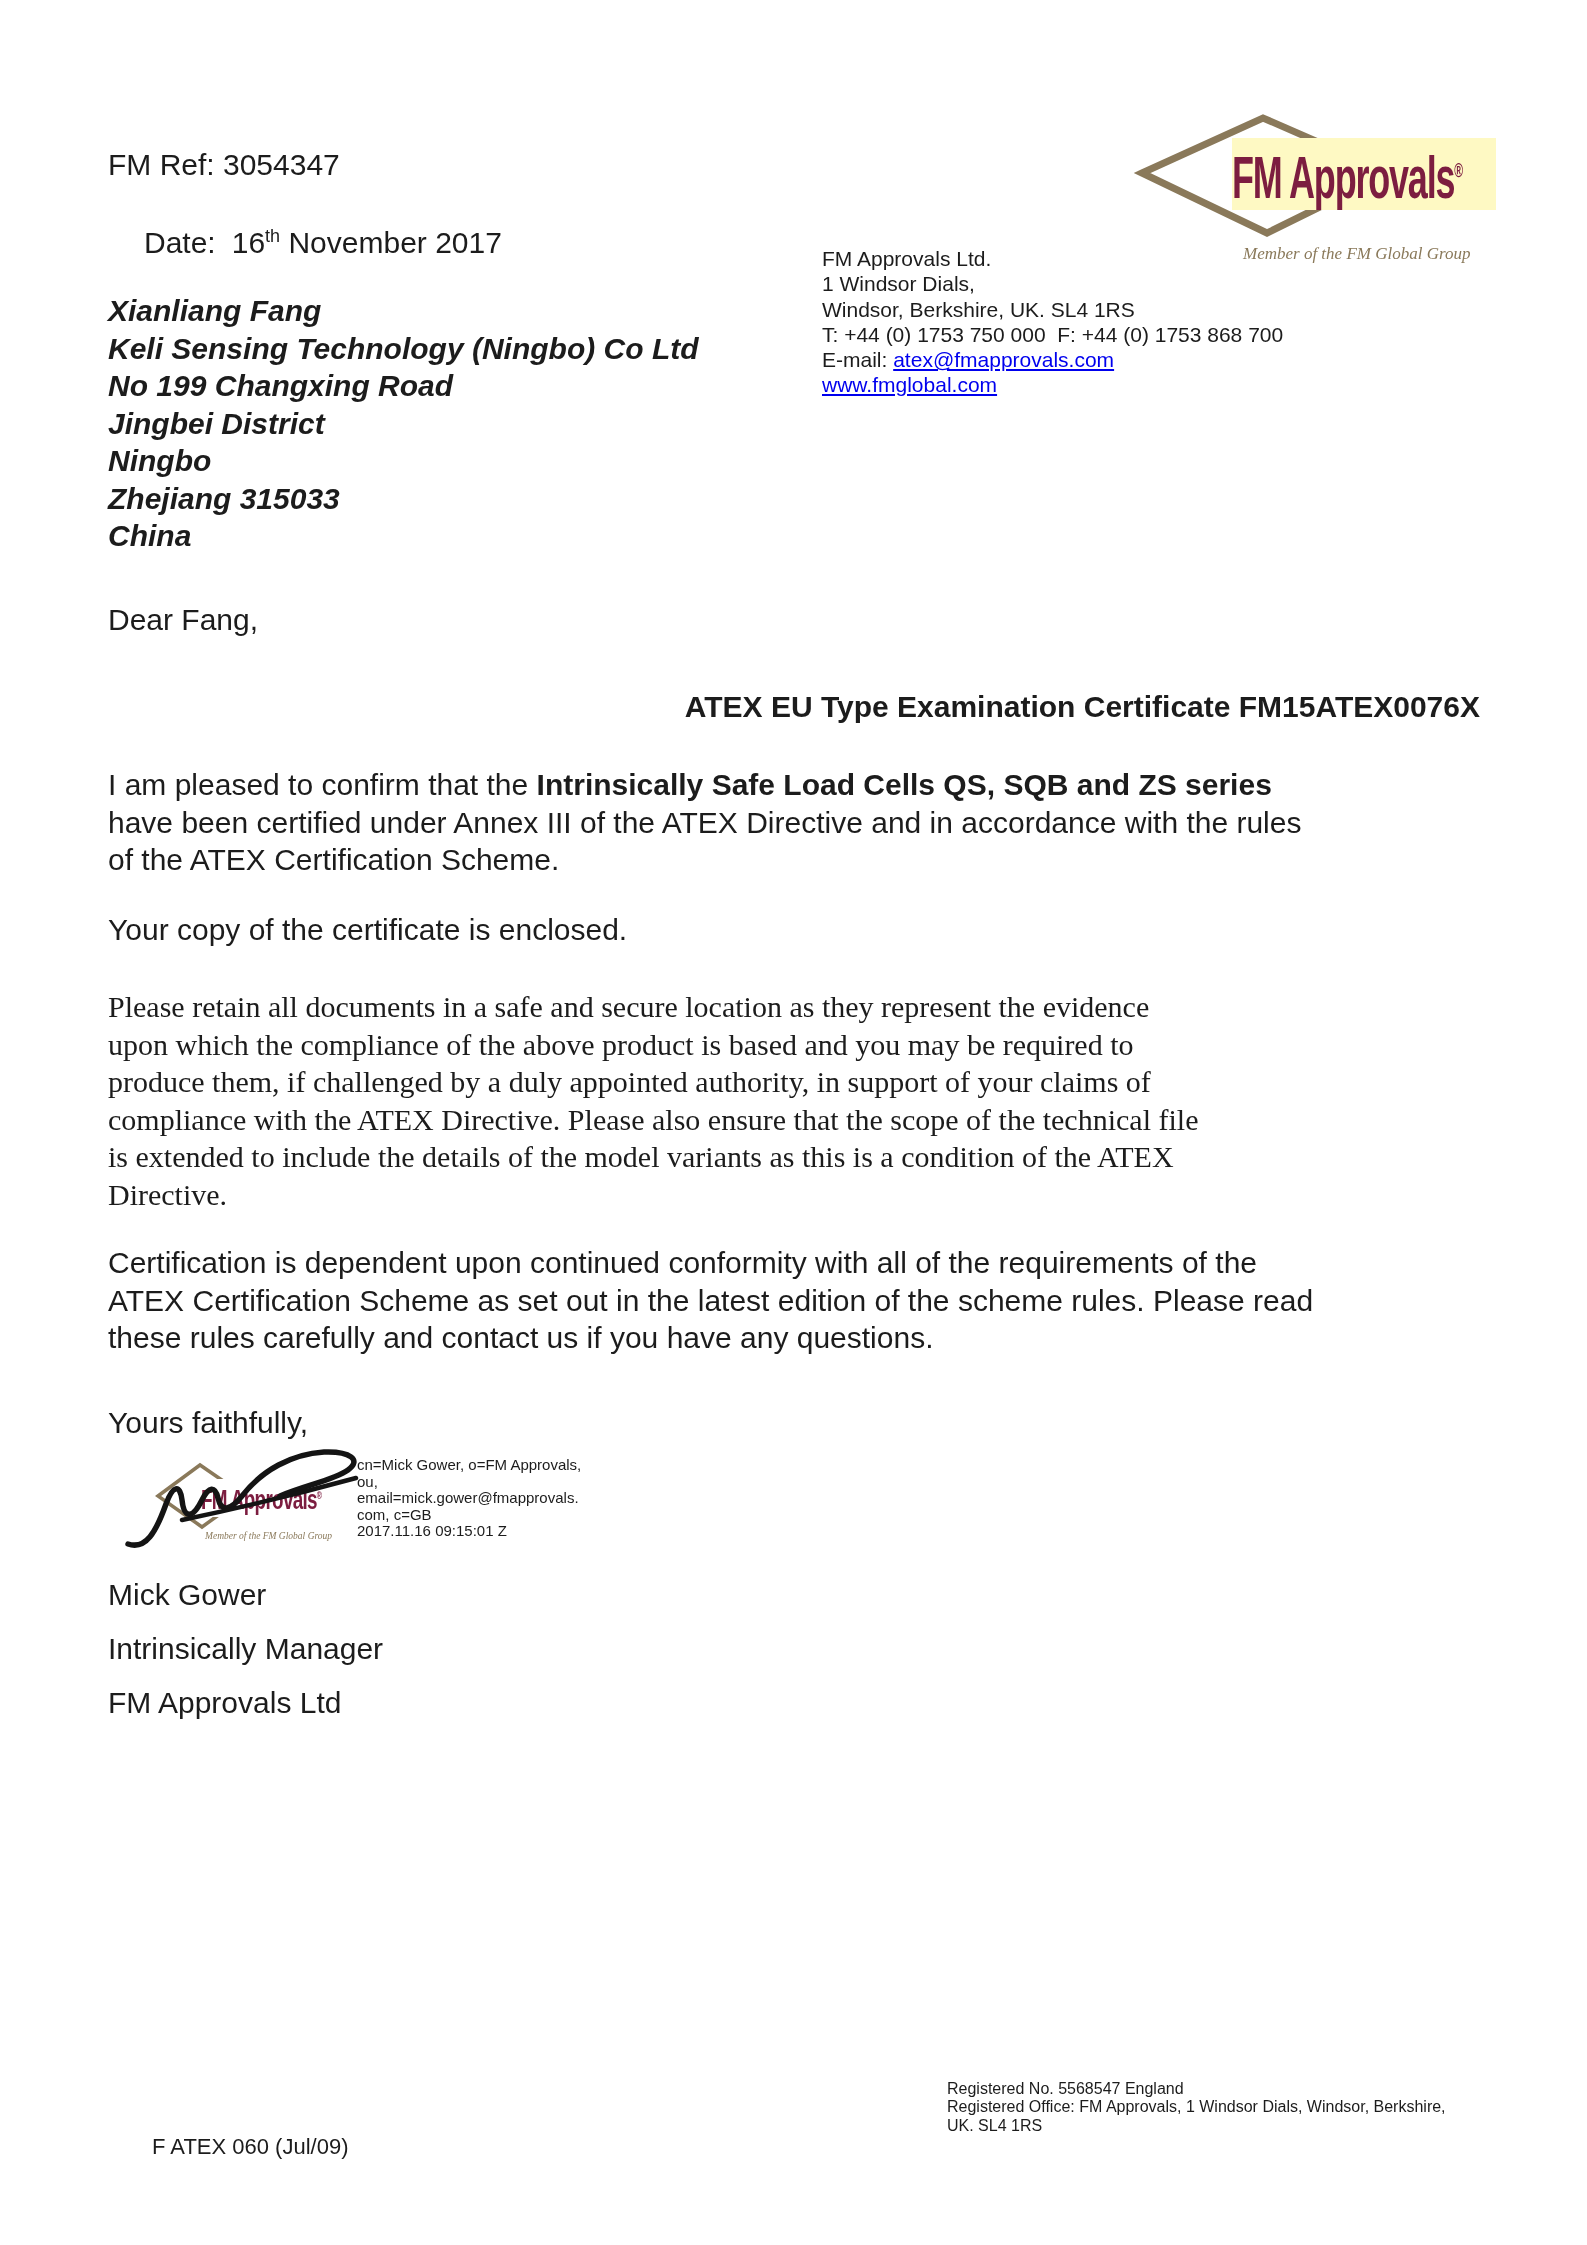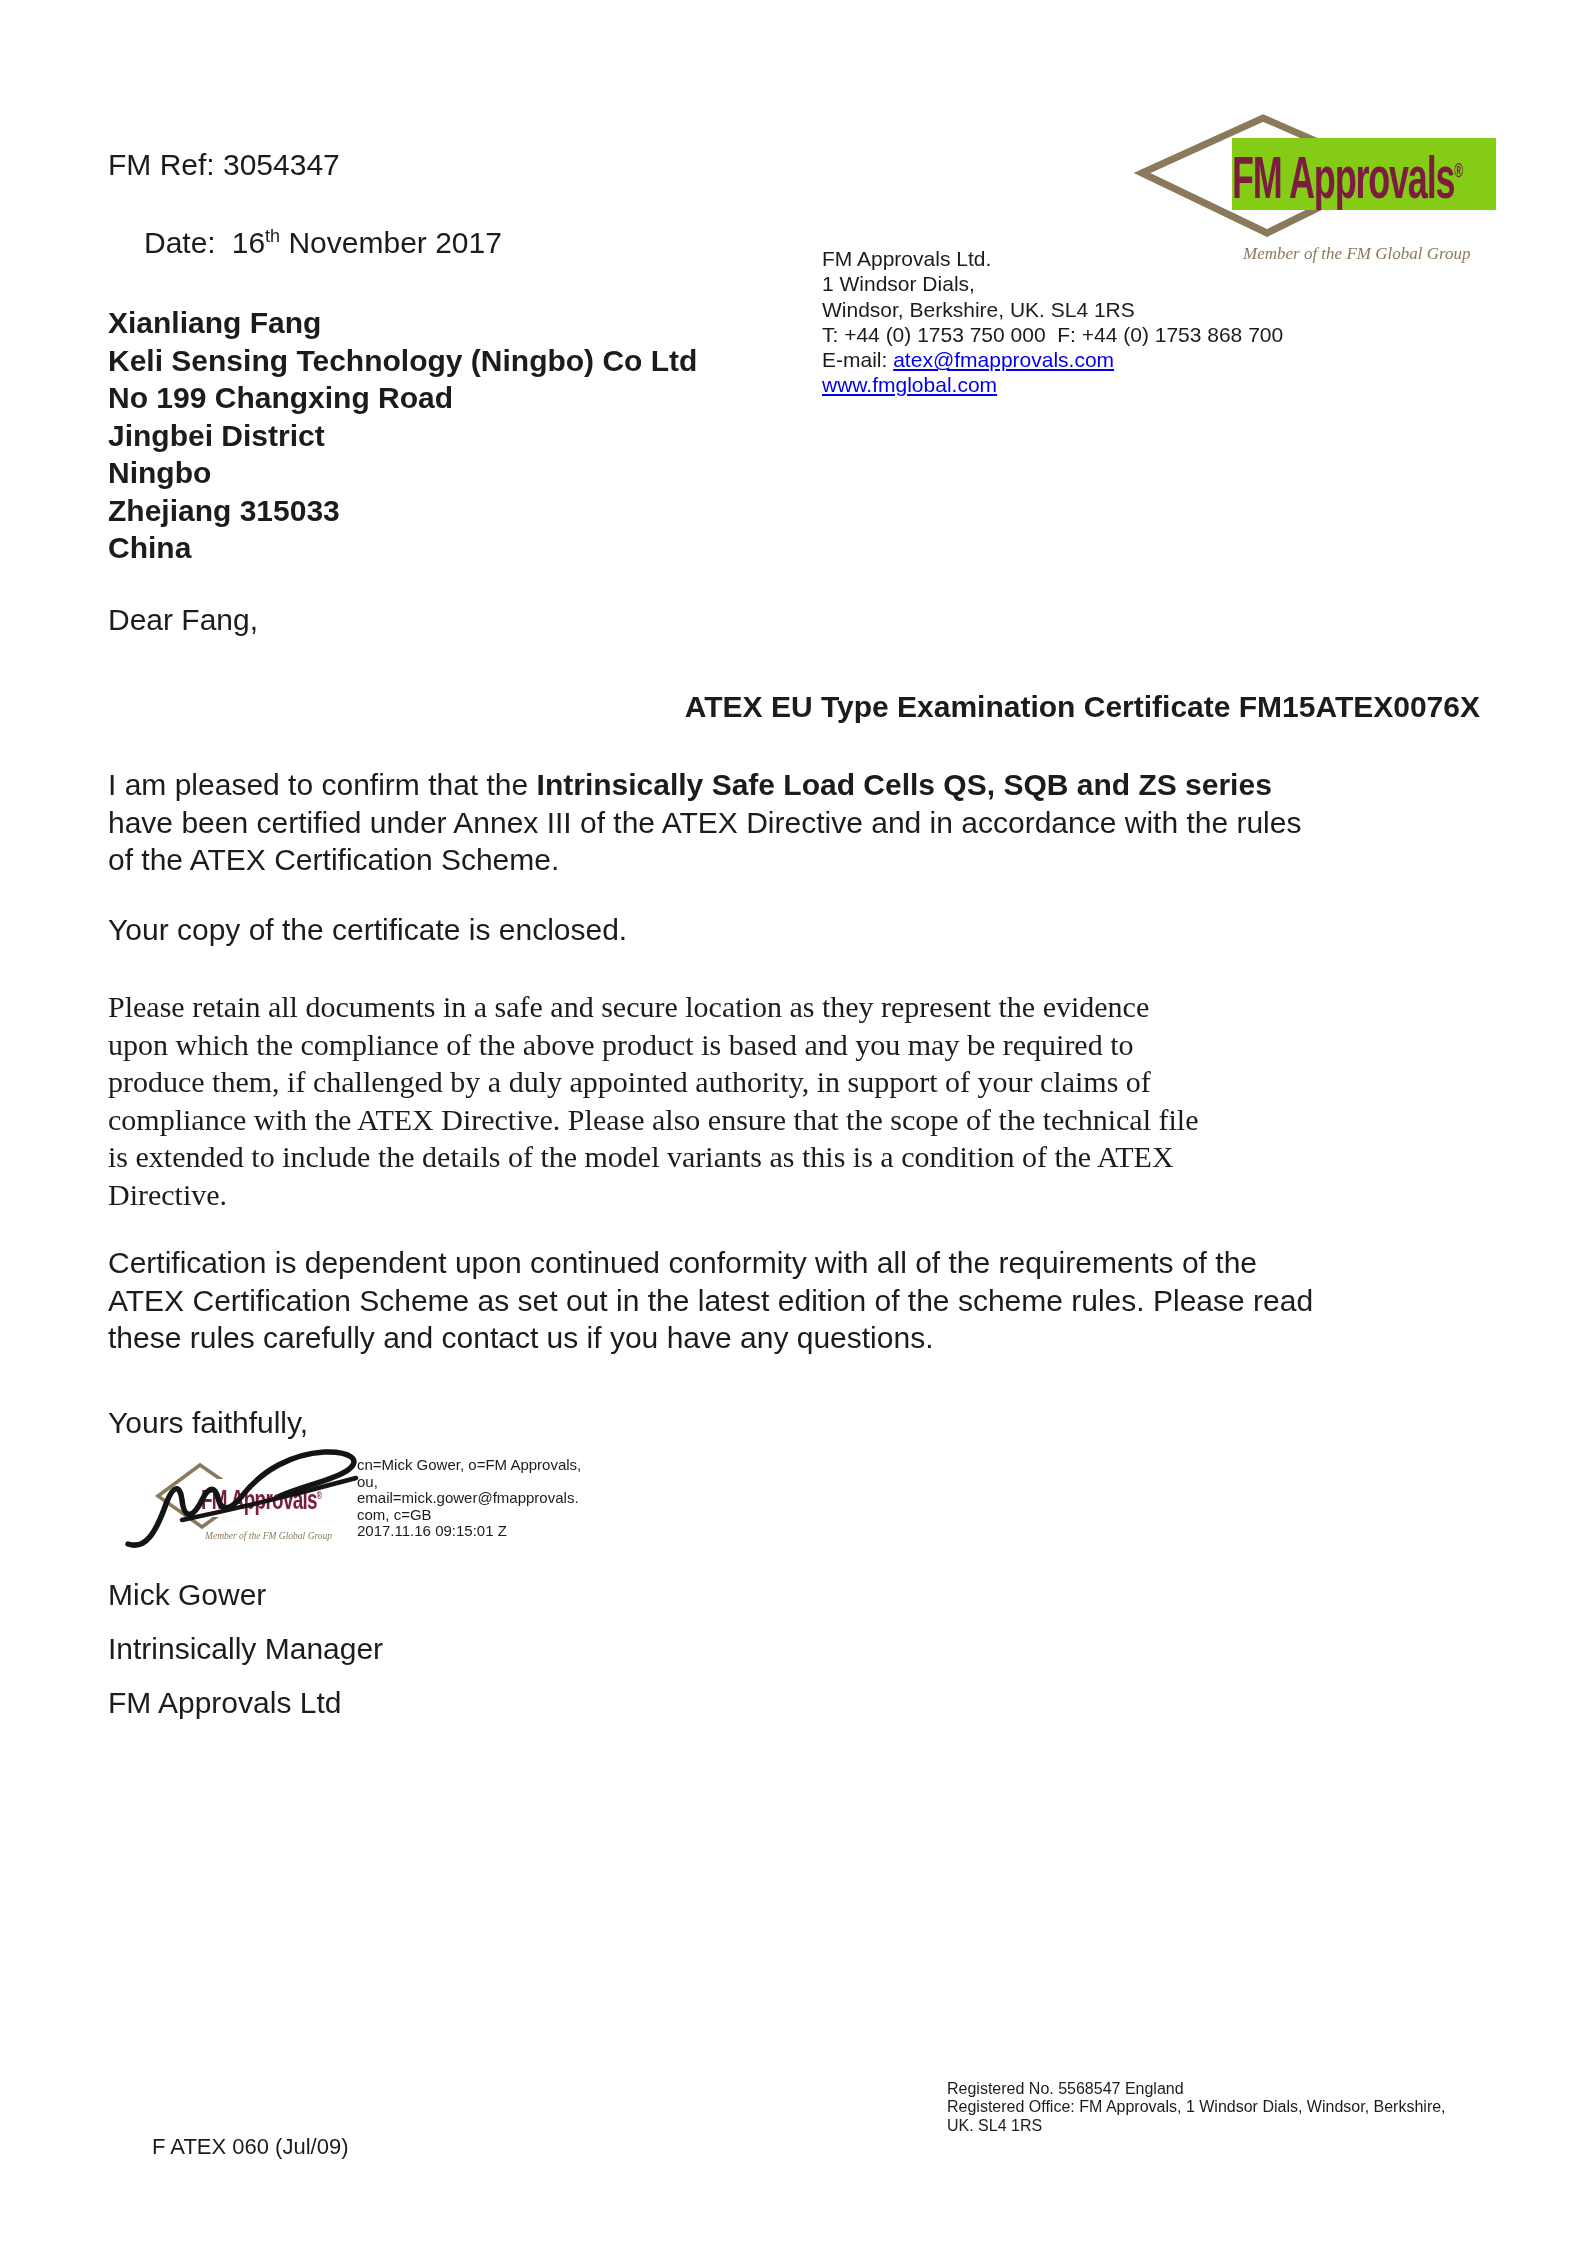--- a/index.html
+++ b/index.html
@@ -19,41 +19,41 @@
 
   
   .fm-ref{left:108px;top:146px;}
   .date-line{left:108px;top:224px;margin-left:36px;}
   .date-label{margin-right:16px;}
   sup.th{font-size:18px;vertical-align:super;line-height:0;}
 
   
   .logo{left:1128px;top:100px;width:380px;height:175px;}
   .logo svg.diamond{position:absolute;left:0;top:0;}
-  .logo-text-box{position:absolute;left:104px;top:38px;width:264px;height:72px;background:#84cc16;}
+  .logo-text-box{position:absolute;left:104px;top:38px;width:264px;height:72px;background:#fef9c3;}
   .logo-word{
     display:inline-block;
     font-size:60px;font-weight:700;letter-spacing:-2px;line-height:64px;
     color:#7c1d40;
     transform:scaleX(0.60);transform-origin:left center;
     white-space:nowrap;
   }
   .logo-word sup{font-size:20px;vertical-align:super;letter-spacing:0;}
   .logo-tagline{
     position:absolute;left:115px;top:144px;width:230px;
     font-family:"Liberation Serif", serif;font-style:italic;
     font-size:17px;color:#8a795a;white-space:nowrap;
   }
 
   
   .sender{left:822px;top:246px;font-size:21px;line-height:25.3px;}
   .sender a{color:#0000ee;text-decoration:underline;}
 
   
-  .recipient{left:108px;top:304px;font-weight:700;}
+  .recipient{left:108px;top:292px;font-weight:700;font-style:italic;}
 
   .salutation{left:108px;top:601px;}
   .subject{left:108px;top:688px;width:1372px;text-align:right;font-weight:700;}
 
   .p1{left:108px;top:766px;}
   .p2{left:108px;top:911px;}
   .p3{left:108px;top:988px;font-family:Liberation Serif, serif;}
   .p4{left:108px;top:1244px;}
   .closing{left:108px;top:1404px;}
 

